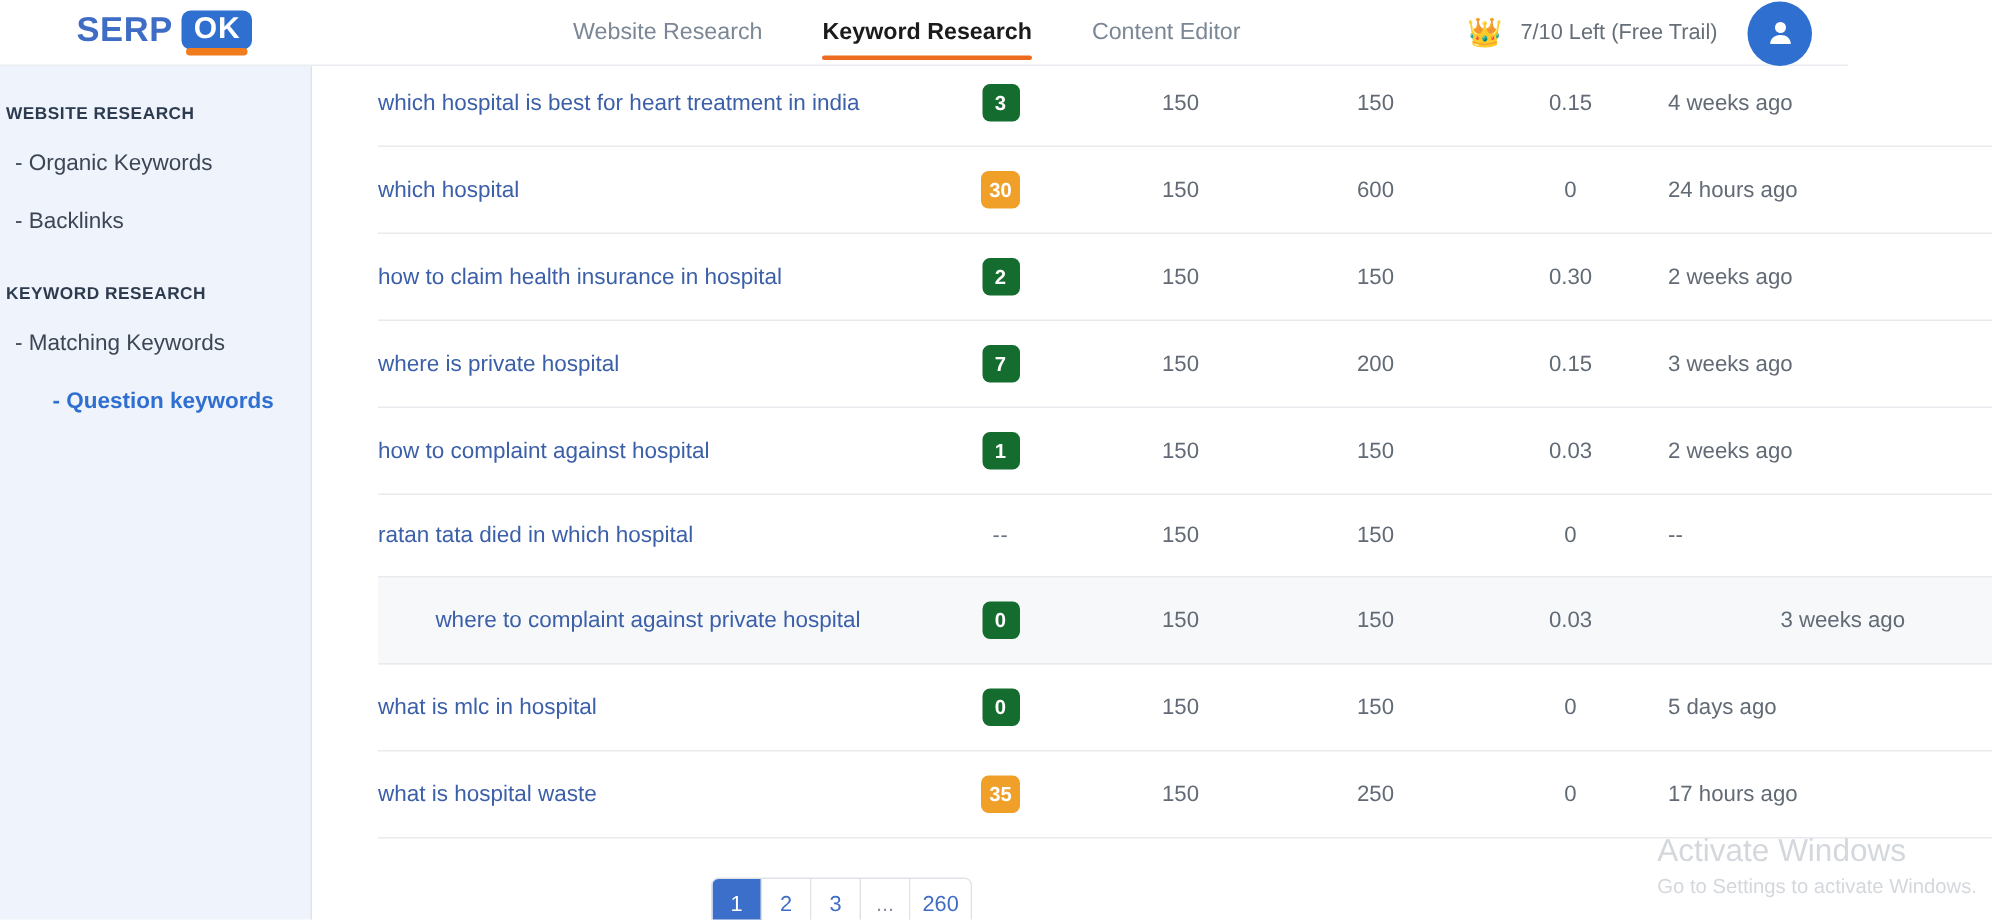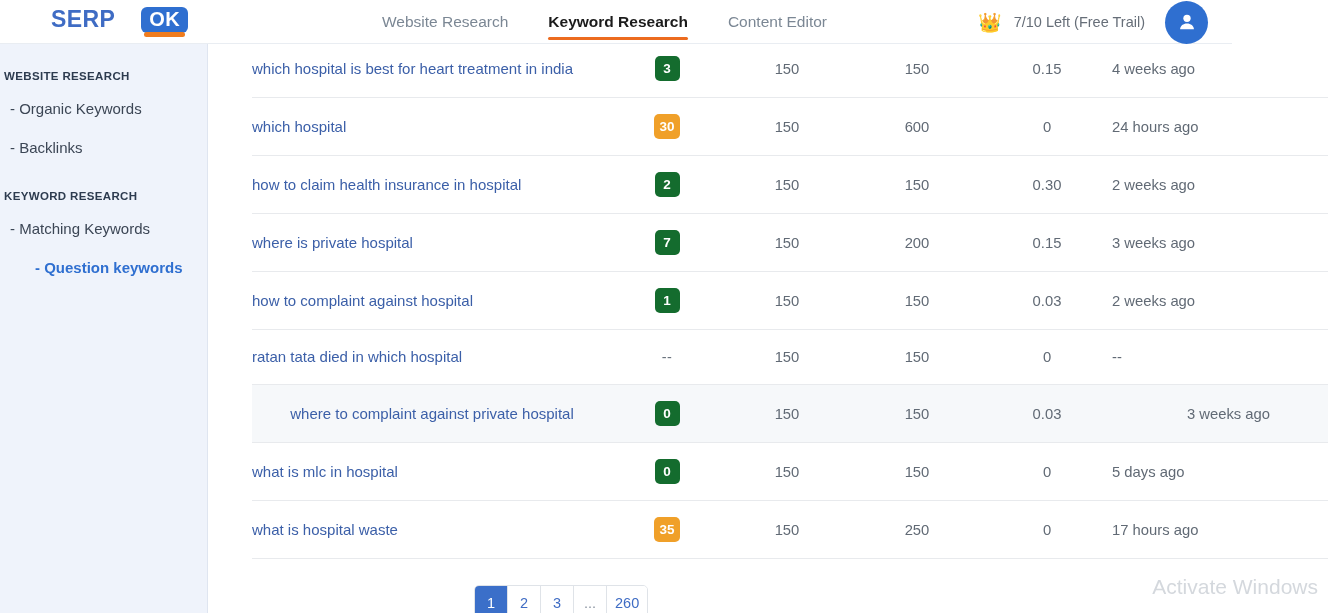--- a/index.html
+++ b/index.html
@@ -22,21 +22,21 @@
   }
   .logo {
     position:absolute; left:51px; top:6px;
     display:flex; align-items:center; gap:6px;
     cursor:pointer; user-select:none;
   }
   .logo-serp {
     font-size:23px; font-weight:bold; letter-spacing:0.4px;
     color:#3f6cc4;
   }
-  .logo-ok-wrap { position:relative;margin-left:20px; }
+  .logo-ok-wrap { position:relative; }
   .logo-ok {
     background:#2f6fd0; color:#ffffff;
     font-size:20px; font-weight:bold; letter-spacing:0.5px;
     padding:1px 8px 2px 8px; border-radius:6px;
     display:block;
   }
   .logo-ok-underline {
     position:absolute; left:3px; right:3px; bottom:-4px; height:5px;
     background:#f07c1e; border-radius:3px;
   }
@@ -290,15 +290,16 @@
   <div class="pager">
       <div class="pg active">1</div>
       <div class="pg">2</div>
       <div class="pg">3</div>
       <div class="pg ellipsis">...</div>
       <div class="pg">260</div>
     </div>
 
   <div class="watermark">
     <div class="wm-title">Activate Windows</div>
+    <div class="wm-sub">Go to Settings to activate Windows.</div>
   </div>
 
 </main>
 
 </body></html>

